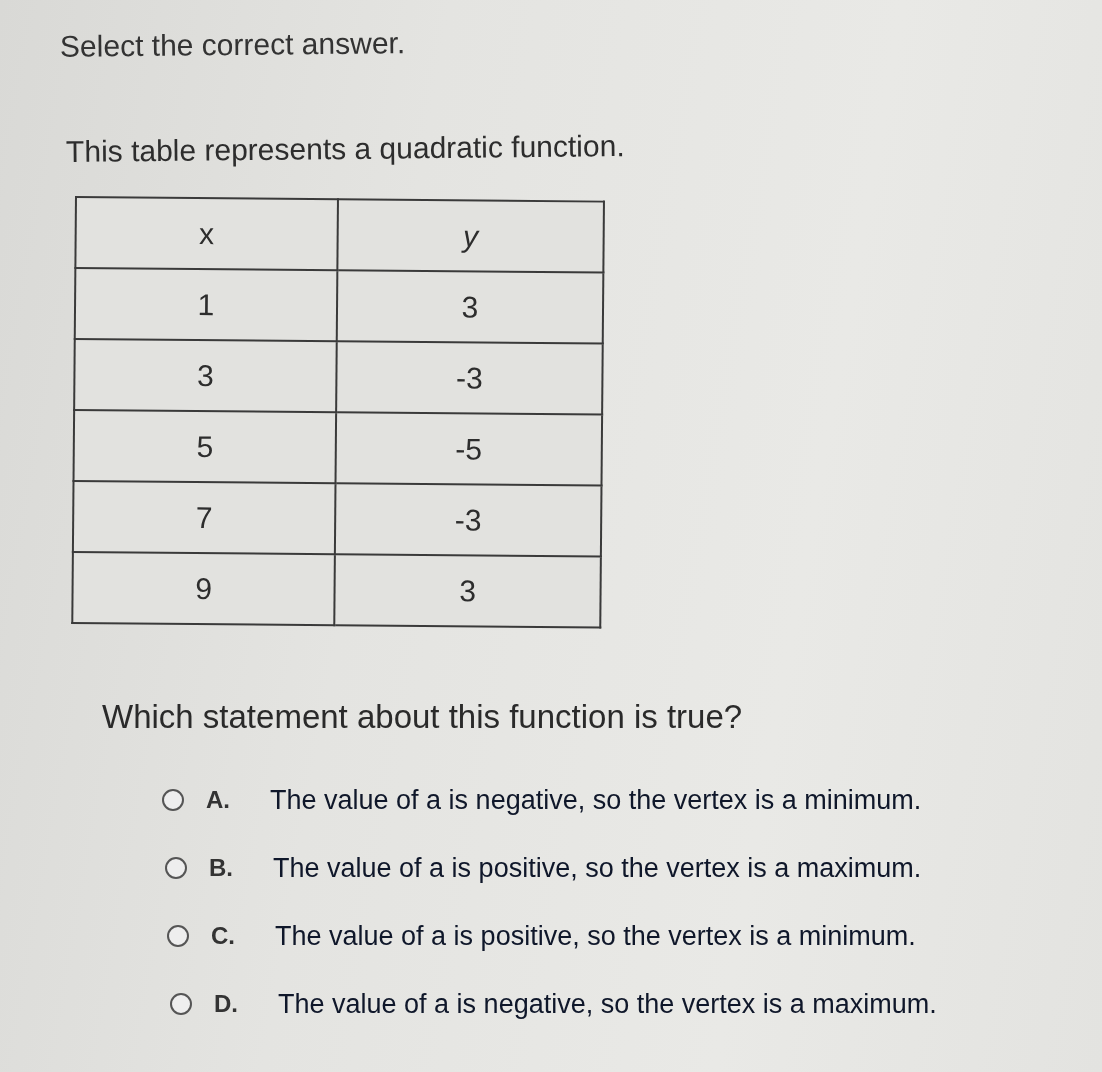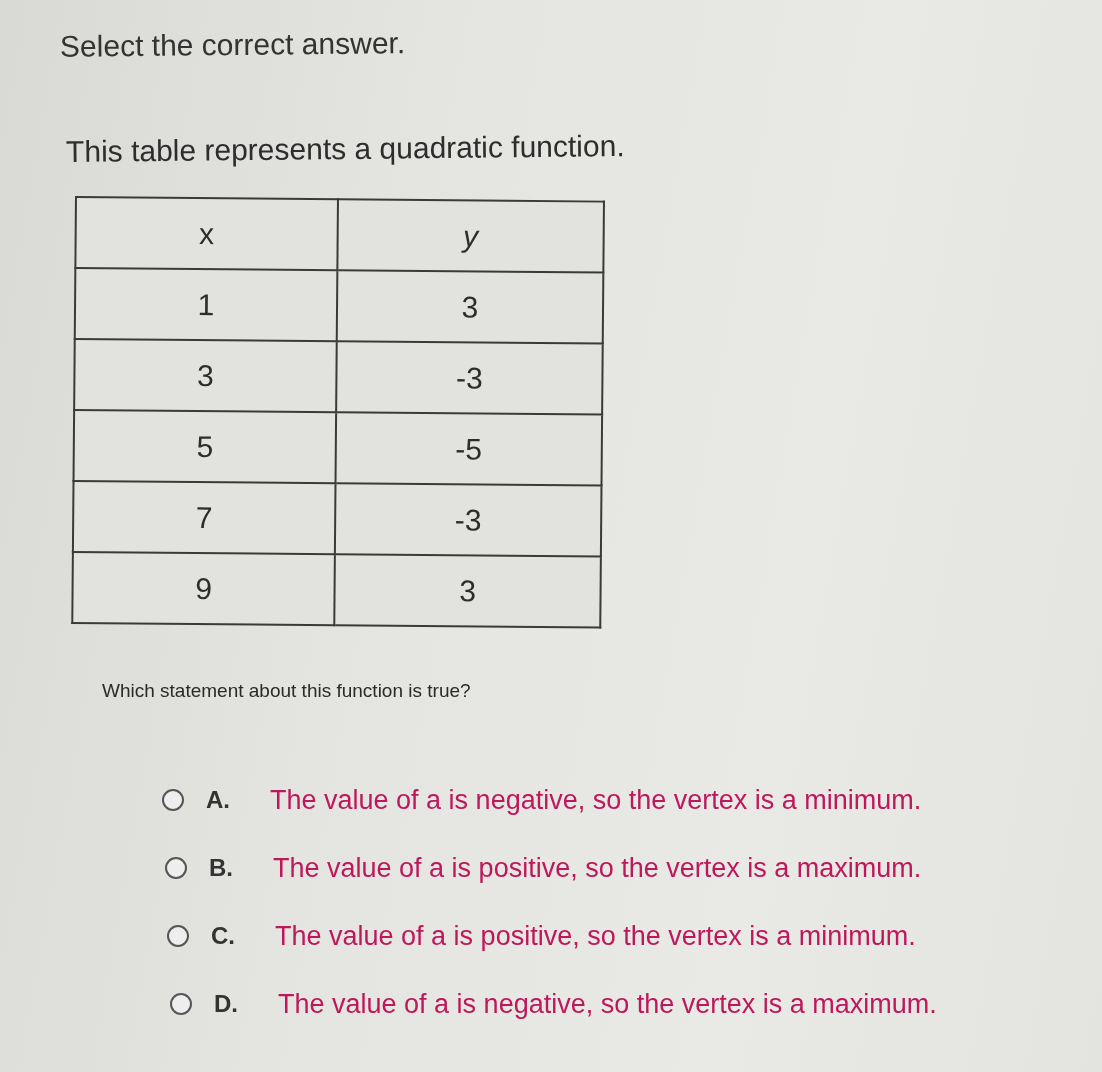--- a/index.html
+++ b/index.html
@@ -33,22 +33,22 @@
       text-align: center;
       font-size: 30px;
       font-weight: normal;
       color: #2d2d2d;
       height: 67px;
     }
     th.col-x, td.col-x { width: 258px; }
     th.col-y, td.col-y { width: 262px; }
     th.italic { font-style: italic; }
     .question {
-      position: absolute; left: 102px; top: 680px;
-      font-size: 19px; color: #2a2a2a;
+      position: absolute; left: 102px; top: 698px;
+      font-size: 33px; color: #2a2a2a;
     }
     .options {
       position: absolute; left: 162px; top: 766px;
     }
     .option {
       display: flex; align-items: center;
       height: 68px;
       cursor: pointer;
     }
     .radio {
@@ -57,21 +57,21 @@
       border-radius: 50%;
       background: #eee;
       margin-right: 22px;
       flex-shrink: 0;
     }
     .opt-letter {
       font-size: 24px; font-weight: bold; color: #333;
       width: 64px;
     }
     .opt-text {
-      font-size: 27px; color: #be185d;
+      font-size: 27px; color: #0f172a;
     }
     .option:nth-child(1) { margin-left: 0px; }
     .option:nth-child(2) { margin-left: 3px; }
     .option:nth-child(3) { margin-left: 5px; }
     .option:nth-child(4) { margin-left: 8px; }
   </style>
 </head>
 <body>
 
 <div class="instruction">Select the correct answer.</div>

